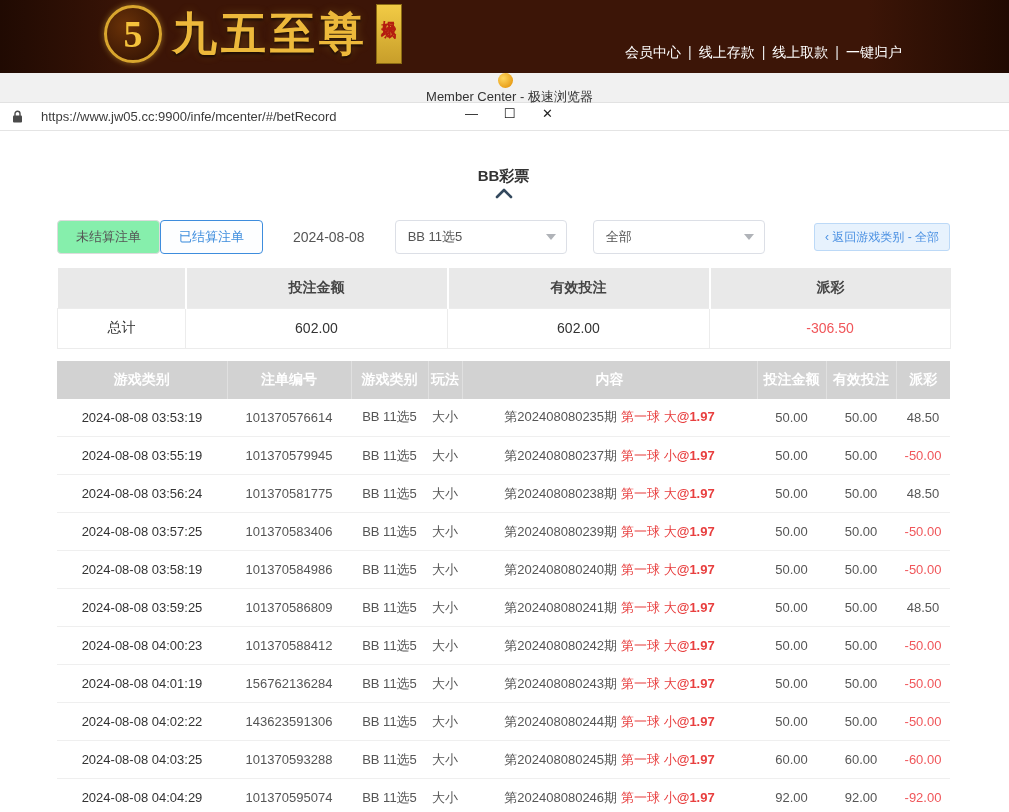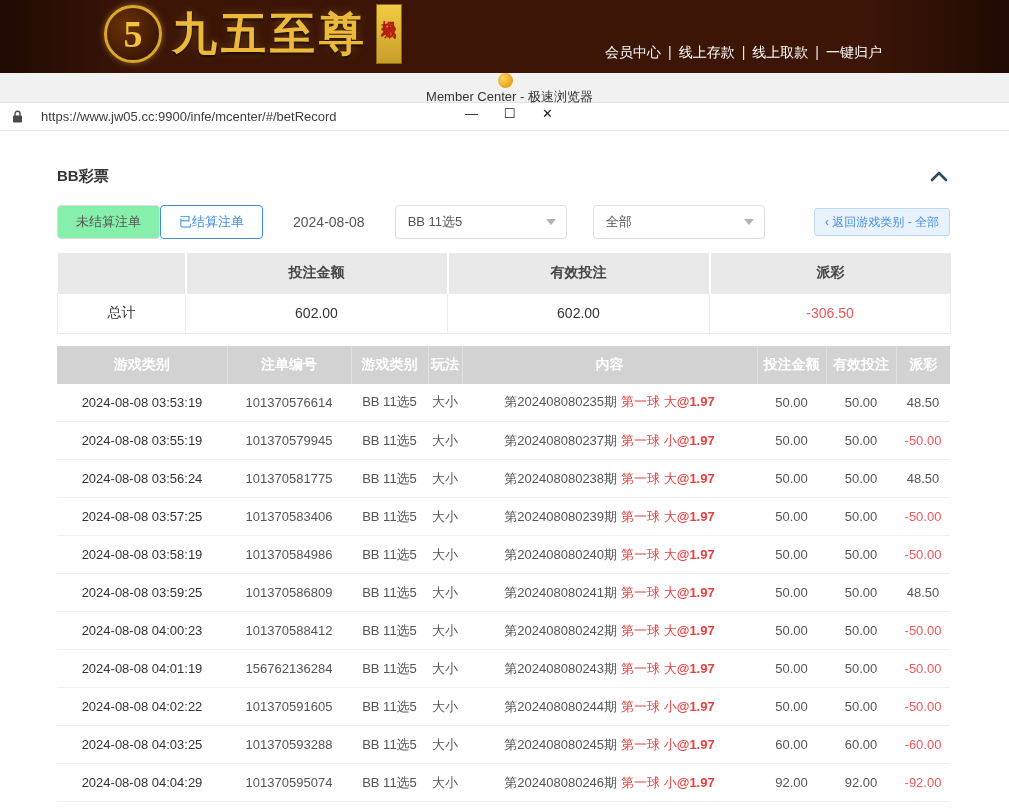--- a/index.html
+++ b/index.html
@@ -41,21 +41,21 @@
   }
   .logo-badge {
     writing-mode: vertical-rl; text-orientation: upright;
     background: linear-gradient(#f2cb45, #c89e2a);
     color: #b41d10; font-size: 15px; font-weight: bold;
     padding: 3px 4px; margin-left: 8px;
     border: 1px solid #8a6a14; line-height: 1.05; letter-spacing: 2px;
     height: 60px;
   }
   .banner-nav {
-    position: absolute; right: 120px; bottom: 11px;
+    position: absolute; right: 100px; bottom: 11px;
     color: #fff; font-size: 14px; white-space: nowrap;
   }
   .banner-nav a { color: #ffffff; margin: 0 7px; cursor: pointer; }
   .banner-nav .sep { color: #e8e8e8; }
 
   
   .titlebar {
     height: 30px; background: #f1f1f1;
     border-bottom: 1px solid #e2e2e2;
     display: flex; align-items: center; padding-left: 10px; flex-direction: column;
@@ -79,21 +79,21 @@
     border-bottom: 1px solid #e4e4e4;
     display: flex; align-items: center; padding-left: 12px;
   }
   .lock-icon { display: flex; align-items: center; }
   .url { font-size: 13px; color: #3c3c3c; margin-left: 18px; }
 
   
   .content { padding: 36px 59px 0 57px; }
 
   .panel-header {
-    display: flex; align-items: center; justify-content: space-between;
+    display: flex; align-items: center; justify-content: space-between; flex-direction: column;
   }
   .panel-title { font-size: 15px; font-weight: bold; color: #333; }
   .collapse-btn { cursor: pointer; display: flex; align-items: center; padding: 2px; }
 
   
   .filters { display: flex; align-items: center; margin-top: 19px; }
   .btn {
     height: 34px; padding: 0 18px; font-size: 13px;
     background: #86efac; border: 1px solid #dcdcdc; border-radius: 4px;
     color: #555; cursor: pointer; display: inline-flex; align-items: center;
@@ -363,21 +363,21 @@
     <td>大小</td>
     <td>
       <span class="period">第202408080243期</span><span class="betpart">第一球 大</span><span class="odds">@1.97</span>
     </td>
     <td>50.00</td>
     <td>50.00</td>
     <td class="payout neg">-50.00</td>
   </tr>
         <tr>
     <td class="time">2024-08-08 04:02:22</td>
-    <td>101370591605</td>
+    <td>143623591306</td>
     <td>BB 11选5</td>
     <td>大小</td>
     <td>
       <span class="period">第202408080244期</span><span class="betpart">第一球 小</span><span class="odds">@1.97</span>
     </td>
     <td>50.00</td>
     <td>50.00</td>
     <td class="payout neg">-50.00</td>
   </tr>
         <tr>

